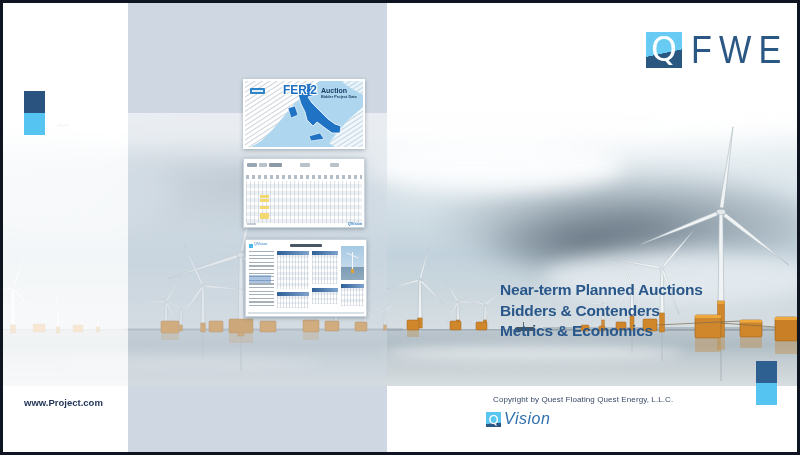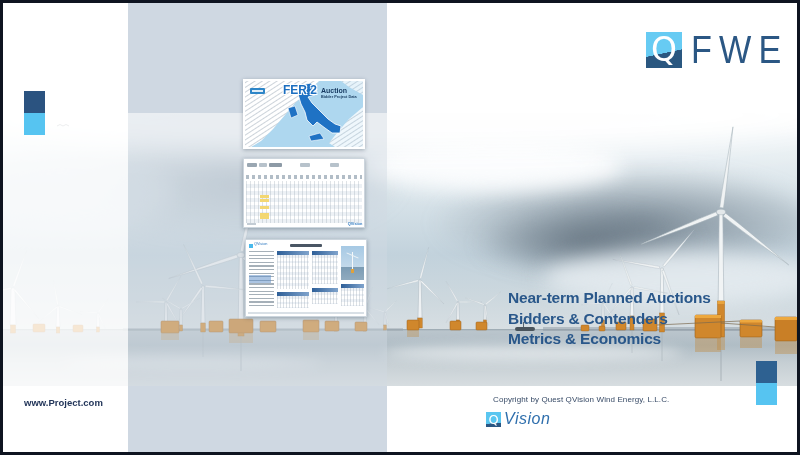--- a/index.html
+++ b/index.html
@@ -39,21 +39,21 @@
   .qfwe{position:absolute; left:643px; top:29px; display:flex; align-items:center;}
   .qfwe-q{width:36px; height:36px; background:linear-gradient(168deg,#67cbf3 57%,#2a5780 57.5%);
     color:#fff; font-family:"DejaVu Sans", sans-serif; font-size:33px; line-height:36px; text-align:center;}
   .qfwe-letters{margin-left:9px; color:#2b5784; font-size:38px; font-weight:400; letter-spacing:8px;
     transform:scaleX(.9); transform-origin:left center; line-height:36px;}
   
   .title-block{position:absolute; right:84px; top:124px; text-align:right; color:#1d5176;}
   .title-main{font-size:33px; font-weight:700; letter-spacing:-.3px; transform:scaleX(.9); transform-origin:right center; white-space:nowrap;}
   .title-sub {font-size:25px; font-weight:700; margin-top:3px; transform:scaleX(.9); transform-origin:right center; white-space:nowrap;}
   
-  .topics{position:absolute; left:497px; top:277px; margin:8px; padding:0; list-style:none;
+  .topics{position:absolute; left:497px; top:277px; margin:0; padding:0; list-style:none;
     color:#29578a; font-size:15.5px; font-weight:600; line-height:20.5px; letter-spacing:-.2px;}
   
   .copyright{position:absolute; left:490px; top:392px; font-size:8px; color:#374a66; letter-spacing:.1px;}
   .qvision{position:absolute; left:483px; top:407px; display:flex; align-items:center;}
   .qvision-q{width:15px; height:15px; background:linear-gradient(175deg,#5ac6f0 72%,#2a5784 74%);
     color:#fff; font-family:"DejaVu Sans", sans-serif; font-size:13px; line-height:15px; text-align:center;}
   .qvision-text{margin-left:3px; font-size:16px; font-style:italic; color:#2f6fad; letter-spacing:.5px;}
   .website{position:absolute; left:21px; top:394px; font-size:9.5px; font-weight:600; color:#23365a; text-decoration:none;}
   
   .thumb{position:absolute; box-shadow:0 1px 4px rgba(30,50,70,.35);}
@@ -399,21 +399,21 @@
         <u></u>
         <b></b>
       </div>
     <div class="sec" style="left:95px;top:44px;width:23px;height:22px;">
       <div class="sec-h"></div>
         <div class="sec-b" style="height:18px;"></div>
     </div>
     <div class="dash-foot"></div>
   </div>
 
-  <div class="copyright">Copyright by Quest QVision Wind Energy, L.L.C.</div>
+  <div class="copyright">Copyright by Quest Floating Quest Energy, L.L.C.</div>
 
   <div class="qvision">
     <div class="qvision-q">Q</div>
     <div class="qvision-text">Vision</div>
   </div>
 
   <a class="website" href="#">www.Project.com</a>
 
 </div>
 

